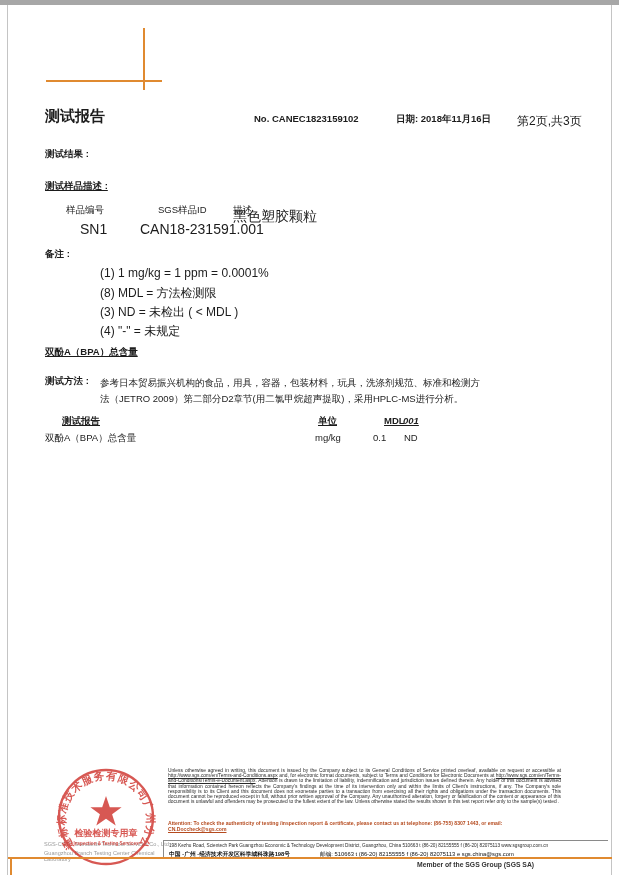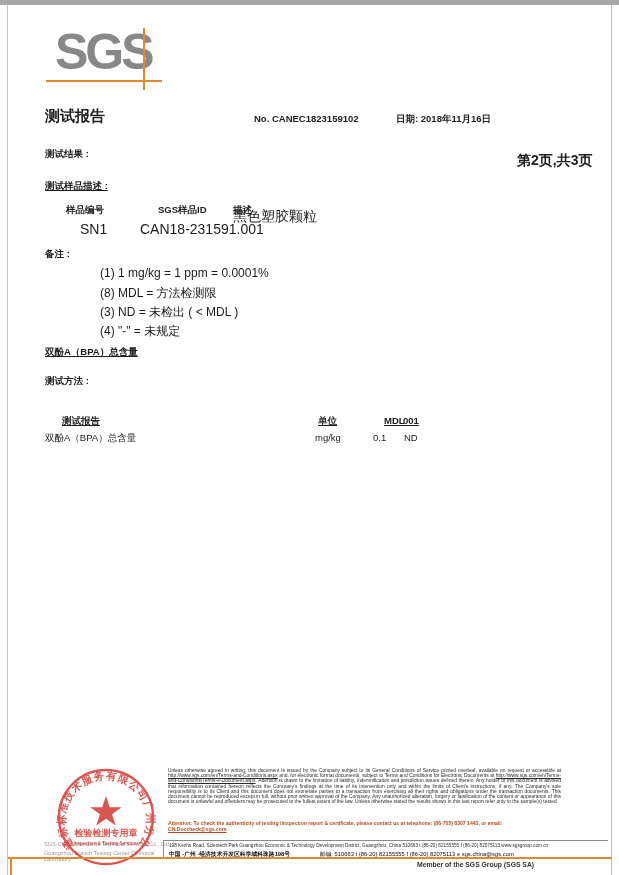--- a/index.html
+++ b/index.html
@@ -16,40 +16,40 @@
   
   .logo-text{left:55px;top:24px;font-size:50px;font-weight:bold;letter-spacing:-3px;
              color:#88888b;line-height:56px;}
   .logo-hline{left:46px;top:80px;width:116px;height:2px;background:#e08a30;}
   .logo-vline{left:143px;top:28px;width:2px;height:62px;background:#e08a30;}
 
   
   .doc-title{left:45px;top:107px;font-size:15px;font-weight:bold;}
   .report-no{left:218px;top:113px;font-size:9.5px;font-weight:bold;margin-left:36px;}
   .date-text{left:378px;top:113px;font-size:9.5px;font-weight:bold;margin-left:18px;}
-  .page-info{left:517px;top:113px;font-size:14px;font-weight:bold;margin-top:39px;}
+  .page-info{left:517px;top:113px;font-size:12px;font-weight:normal;}
 
   .sec-label{font-size:9.5px;font-weight:bold;}
   .u{text-decoration:underline;}
   .results-intro{left:45px;top:148px;}
   .sample-heading{left:45px;top:180px;}
 
-  .s-h{font-size:9.5px;font-weight:bold;}
+  .s-h{font-size:9.5px;font-weight:normal;}
   .s-v{font-size:14px;}
 
   .notes-label{left:45px;top:248px;}
   .note-line{left:100px;font-size:12px;}
 
   .bpa-heading{left:45px;top:346px;}
   .method-label{left:45px;top:375px;}
   .method-text{left:100px;top:375px;width:465px;font-size:9.5px;line-height:16px;}
 
   .rt-h{font-size:9.5px;font-weight:bold;}
   .rt-v{font-size:9.5px;}
-  .italic{}
+  .italic{font-style:italic;}
 
   
   .stamp{left:48px;top:766px;}
   .company-gray{left:44px;font-size:5.6px;color:#9a9a9a;width:130px;}
   .disclaimer{left:168px;top:768px;width:393px;font-size:4.9px;line-height:5.2px;
               text-align:justify;color:#2a2a2a;}
   .attention{left:168px;top:821px;width:393px;font-size:5.1px;line-height:5.6px;
              font-weight:bold;color:#b54a1e;}
   .addr-topline{left:163px;top:840px;width:445px;height:1px;background:#8a8a8a;}
   .addr-vline{left:163px;top:840px;width:1px;height:18px;background:#8a8a8a;}
@@ -62,21 +62,20 @@
 </style>
 </head>
 <body>
 
 <div class="page">
 
   <div class="abs top-band"></div>
   <div class="abs edge left"></div>
   <div class="abs edge right"></div>
 
-  <div class="abs logo-text">SGS</div>
   <div class="abs logo-hline"></div>
   <div class="abs logo-vline"></div>
 
   <div class="abs doc-title">测试报告</div>
   <div class="abs report-no">No. CANEC1823159102</div>
   <div class="abs date-text">日期: 2018年11月16日</div>
   <div class="abs page-info">第2页,共3页</div>
 
   <div class="abs sec-label results-intro">测试结果 :</div>
   <div class="abs sec-label u sample-heading">测试样品描述 :</div>
@@ -89,20 +88,24 @@
   <div class="abs s-v" style="left:233px;top:208px;">黑色塑胶颗粒</div>
 
   <div class="abs sec-label notes-label">备注 :</div>
   <div class="abs note-line" style="top:266px;">(1) 1 mg/kg = 1 ppm = 0.0001%</div>
   <div class="abs note-line" style="top:285px;">(8) MDL = 方法检测限</div>
   <div class="abs note-line" style="top:304px;">(3) ND = 未检出 ( &lt; MDL )</div>
   <div class="abs note-line" style="top:323px;">(4) "-" = 未规定</div>
 
   <div class="abs sec-label u bpa-heading">双酚A（BPA）总含量</div>
   <div class="abs sec-label method-label">测试方法 :</div>
+  <div class="abs method-text">
+    <div>参考日本贸易振兴机构的食品，用具，容器，包装材料，玩具，洗涤剂规范、标准和检测方</div>
+    <div>法（JETRO 2009）第二部分D2章节(用二氯甲烷超声提取)，采用HPLC-MS进行分析。</div>
+  </div>
 
   <div class="abs rt-h u" style="left:62px;top:415px;">测试报告</div>
   <div class="abs rt-h u" style="left:318px;top:415px;">单位</div>
   <div class="abs rt-h u" style="left:384px;top:415px;">MDL</div>
   <div class="abs rt-h u italic" style="left:403px;top:415px;">001</div>
   <div class="abs rt-v" style="left:45px;top:432px;">双酚A（BPA）总含量</div>
   <div class="abs rt-v" style="left:315px;top:432px;">mg/kg</div>
   <div class="abs rt-v" style="left:373px;top:432px;">0.1</div>
   <div class="abs rt-v" style="left:404px;top:432px;">ND</div>
 

